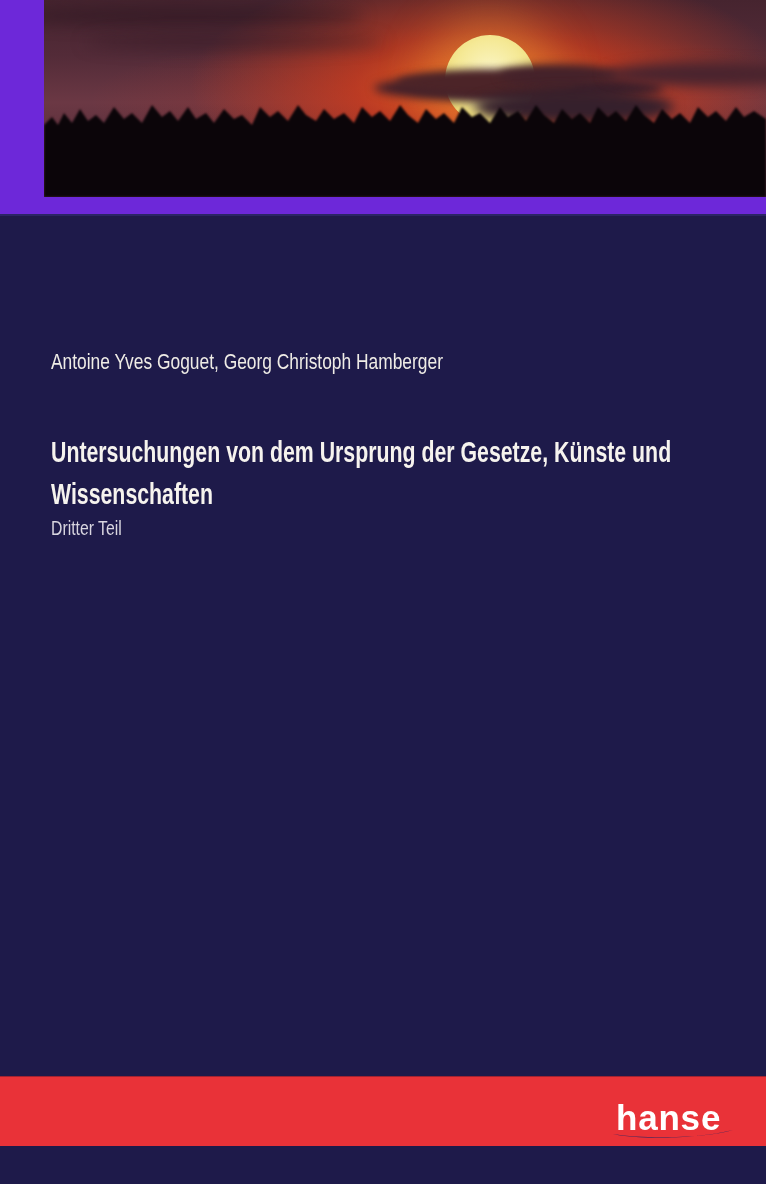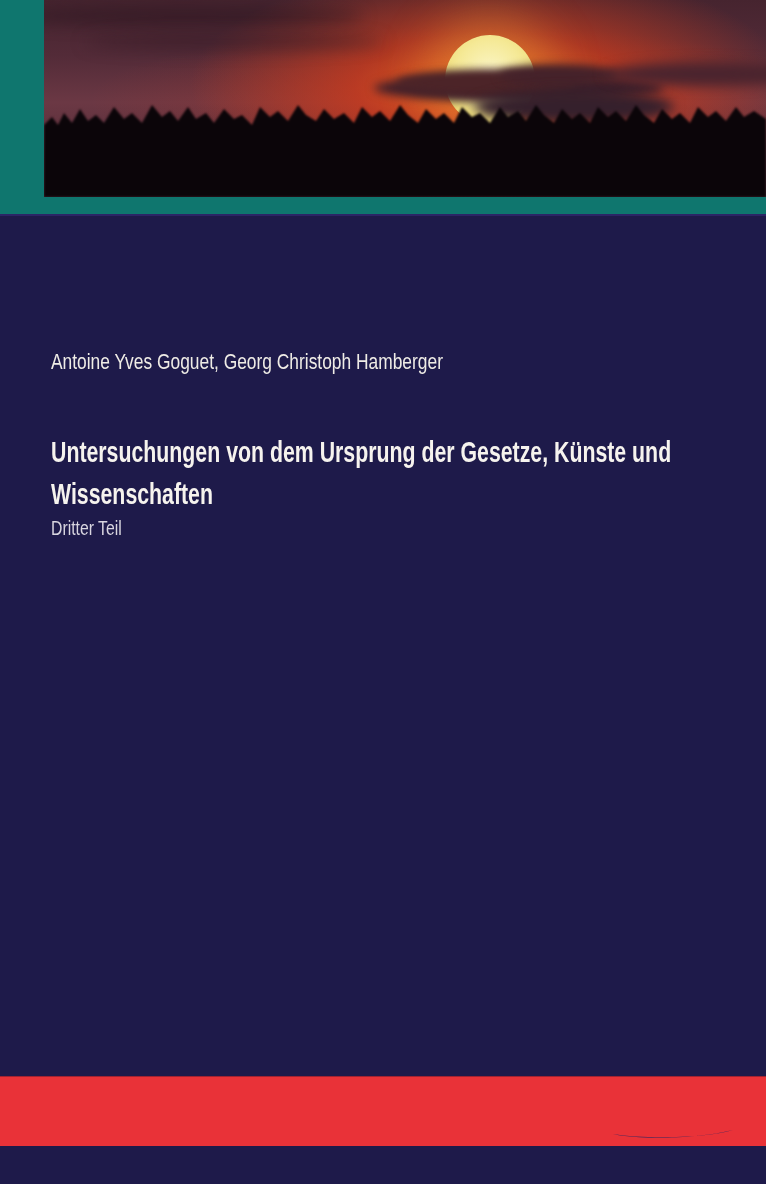--- a/index.html
+++ b/index.html
@@ -1,17 +1,17 @@
 <!DOCTYPE html>
 <html><head>
 <meta charset="utf-8">
 <style>
   html,body{margin:0;padding:0;background:#ffffff;}
   .cover{
-    position:relative;width:766px;height:1184px;background:#0f766e;
+    position:relative;width:766px;height:1184px;background:#6d28d9;
     overflow:hidden;font-family:"Liberation Sans",sans-serif;
   }
   
   .hero{
     position:absolute;left:44px;top:0;width:722px;height:197px;overflow:hidden;
     background:#3a1f2c;
   }
   .sky{
     position:absolute;inset:0;
     background:
@@ -85,17 +85,18 @@
 
   <div class="body-panel"></div>
 
   <div class="authors">Antoine Yves Goguet, Georg Christoph Hamberger</div>
 
   <div class="title">Untersuchungen von dem Ursprung der Gesetze, Künste und Wissenschaften</div>
 
   <div class="subtitle">Dritter Teil</div>
 
   <div class="band"></div>
+  <div class="logo-text">hanse</div>
   <svg class="logo-swoosh" viewBox="0 0 122 13" preserveAspectRatio="none">
     <path fill="#2e2763" d="M1,6 C28,12 85,11 121,2 C94,10 34,11.5 1,6 Z"></path>
   </svg>
 
 </div>
 
 </body></html>

